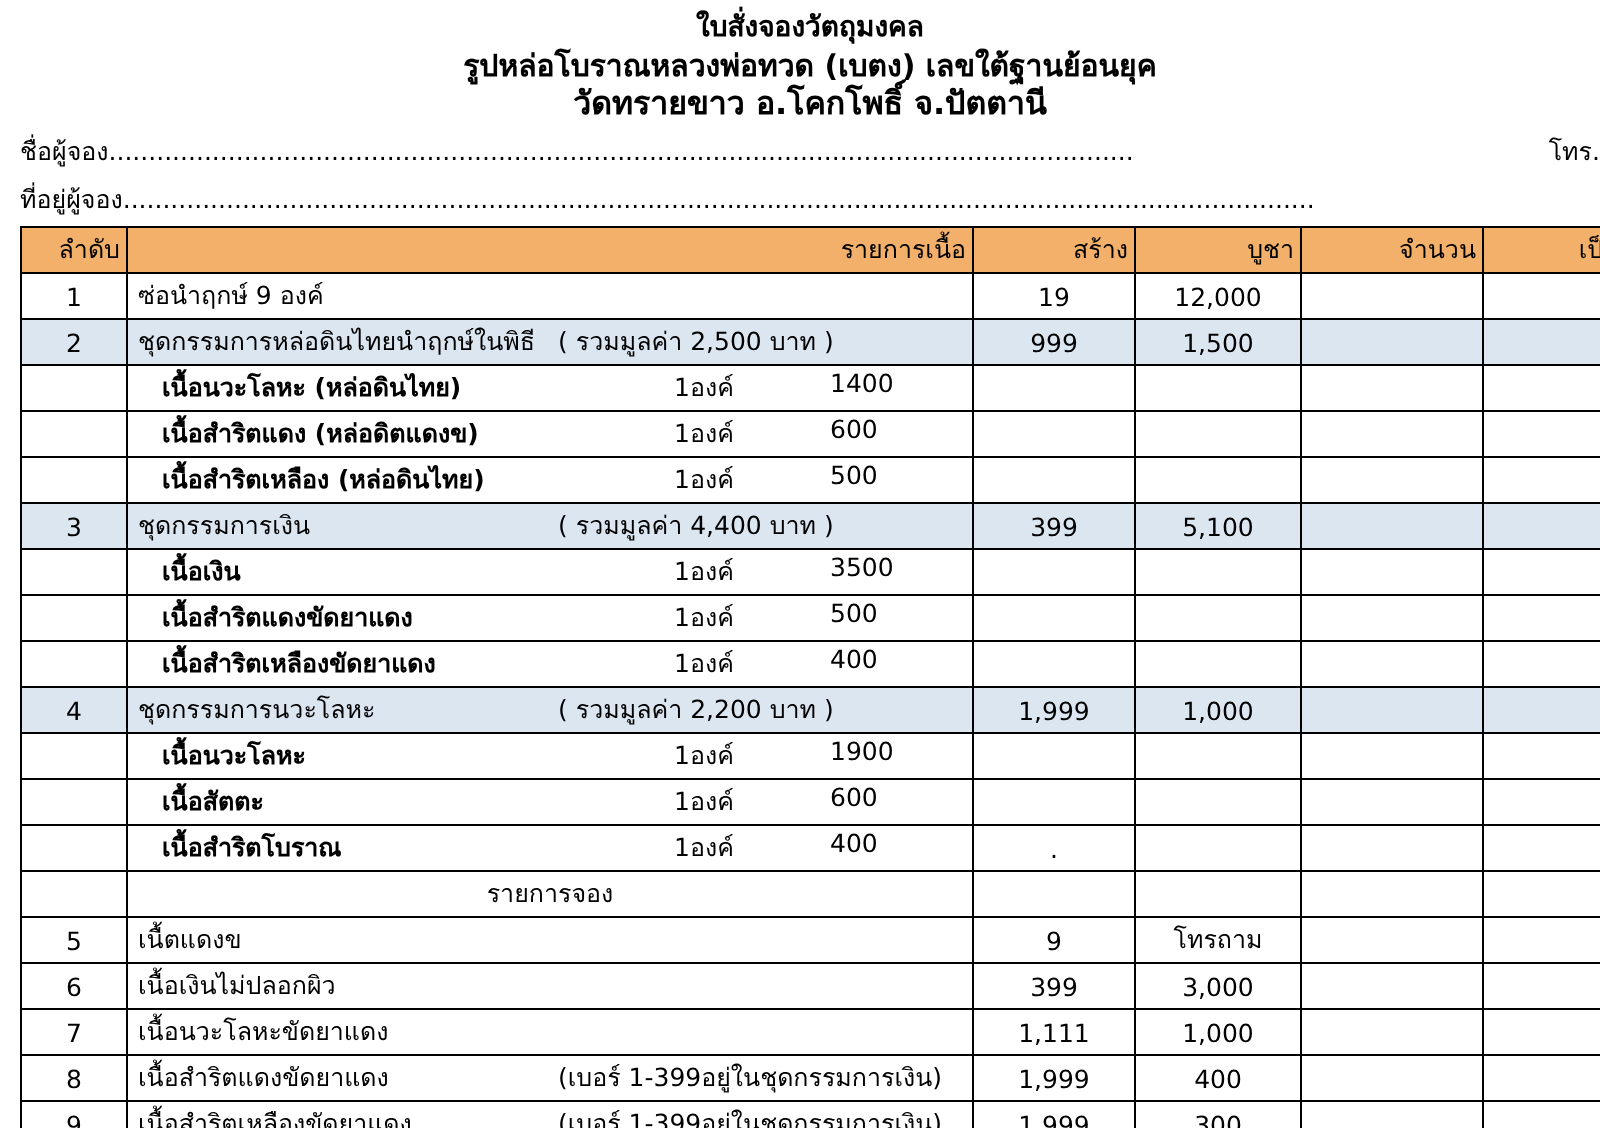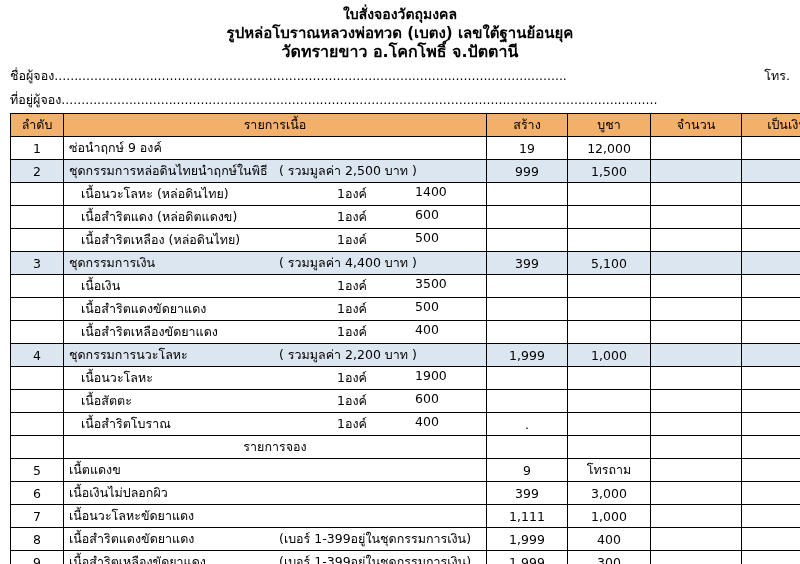--- a/index.html
+++ b/index.html
@@ -12,21 +12,21 @@
     height: 564px;
     font-family: "DejaVu Sans", "Liberation Sans", sans-serif;
     color: #000000;
     overflow: hidden;
   }
   .page {
     position: relative;
     width: 800px;
     height: 564px;
     box-sizing: border-box;
-    padding: 6px 10px 0 10px;
+    padding: 6px 0 0 10px;
   }
   .header {
     text-align: center;
     line-height: 1.25;
   }
   .header .line {
     font-weight: bold;
     font-size: 14px;
     letter-spacing: 0;
   }
@@ -58,39 +58,39 @@
   table.order td, table.order th {
     border: 1px solid #000000;
     font-size: 12.5px;
     padding: 1px 3px;
     height: 18px;
     vertical-align: middle;
   }
   th.hdr {
     background: #F2B06A;
     font-weight: normal;
-    text-align: center;
+    text-align: right;
   }
   .c-no     { width: 46px;  text-align: center; }
   .c-desc   { width: 416px; text-align: left; }
   .c-made   { width: 74px;  text-align: center; }
   .c-price  { width: 76px;  text-align: center; }
   .c-qty    { width: 84px;  text-align: center; }
   .c-amt    { width: 84px;  text-align: center; }
 
   tr.shade td { background: #DCE6F1; }
   td.center { text-align: center; }
 
   
   .sub {
     display: block;
     position: relative;
     padding-left: 14px;
   }
-  .sub .nm { display: inline-block; }
+  .sub .nm { display: inline-block; font-weight: bold; }
   .sub .unit {
     position: absolute;
     left: 270px;
   }
   .sub .val {
     position: absolute;
     left: 348px;
   }
   .desc-inline {
     position: relative;

